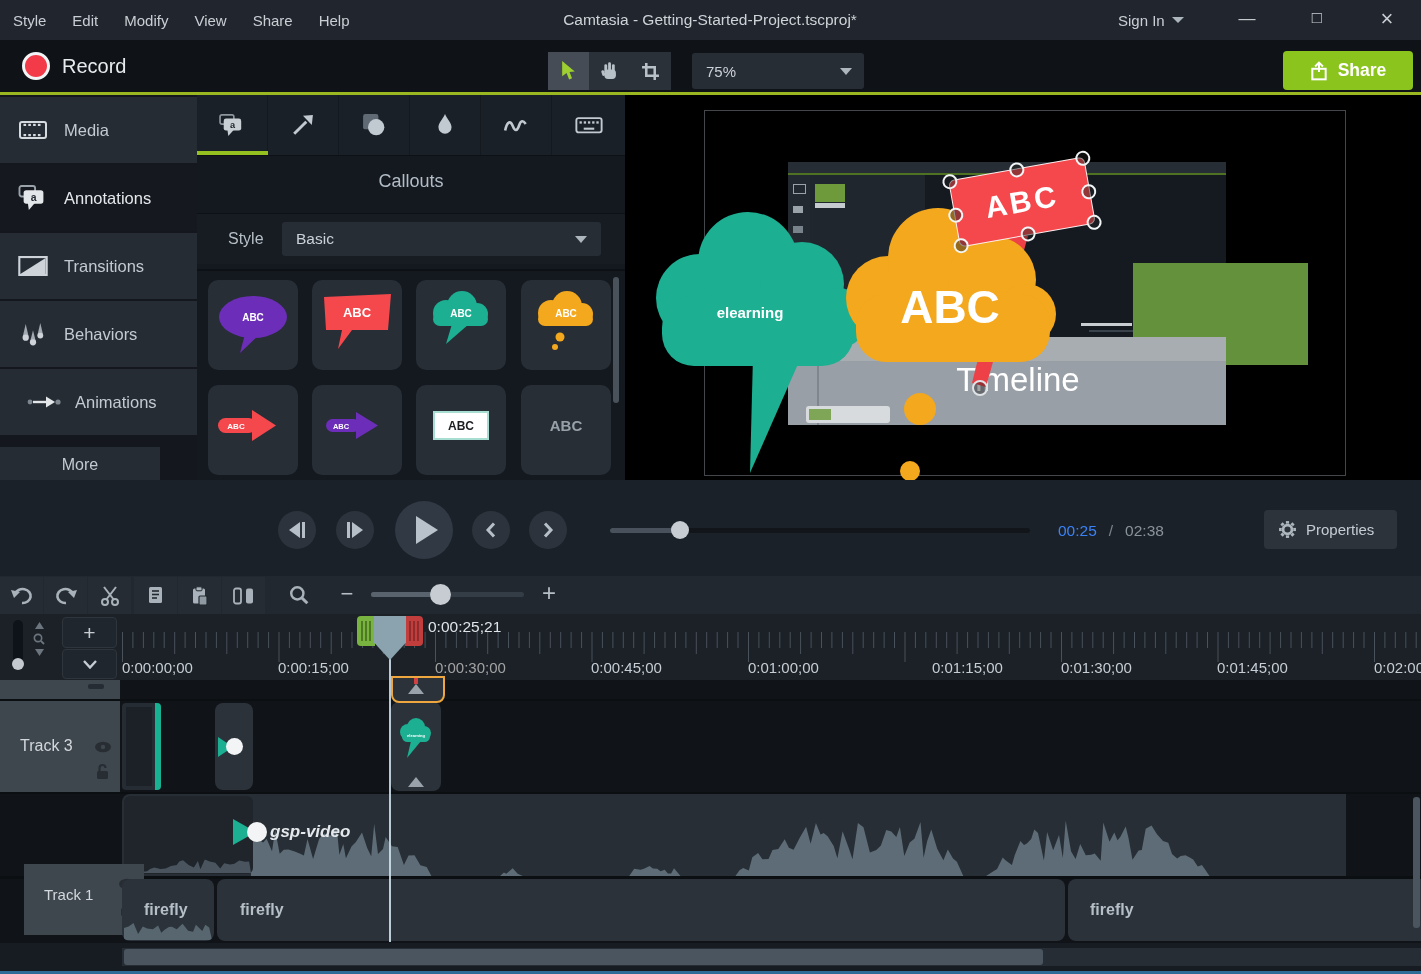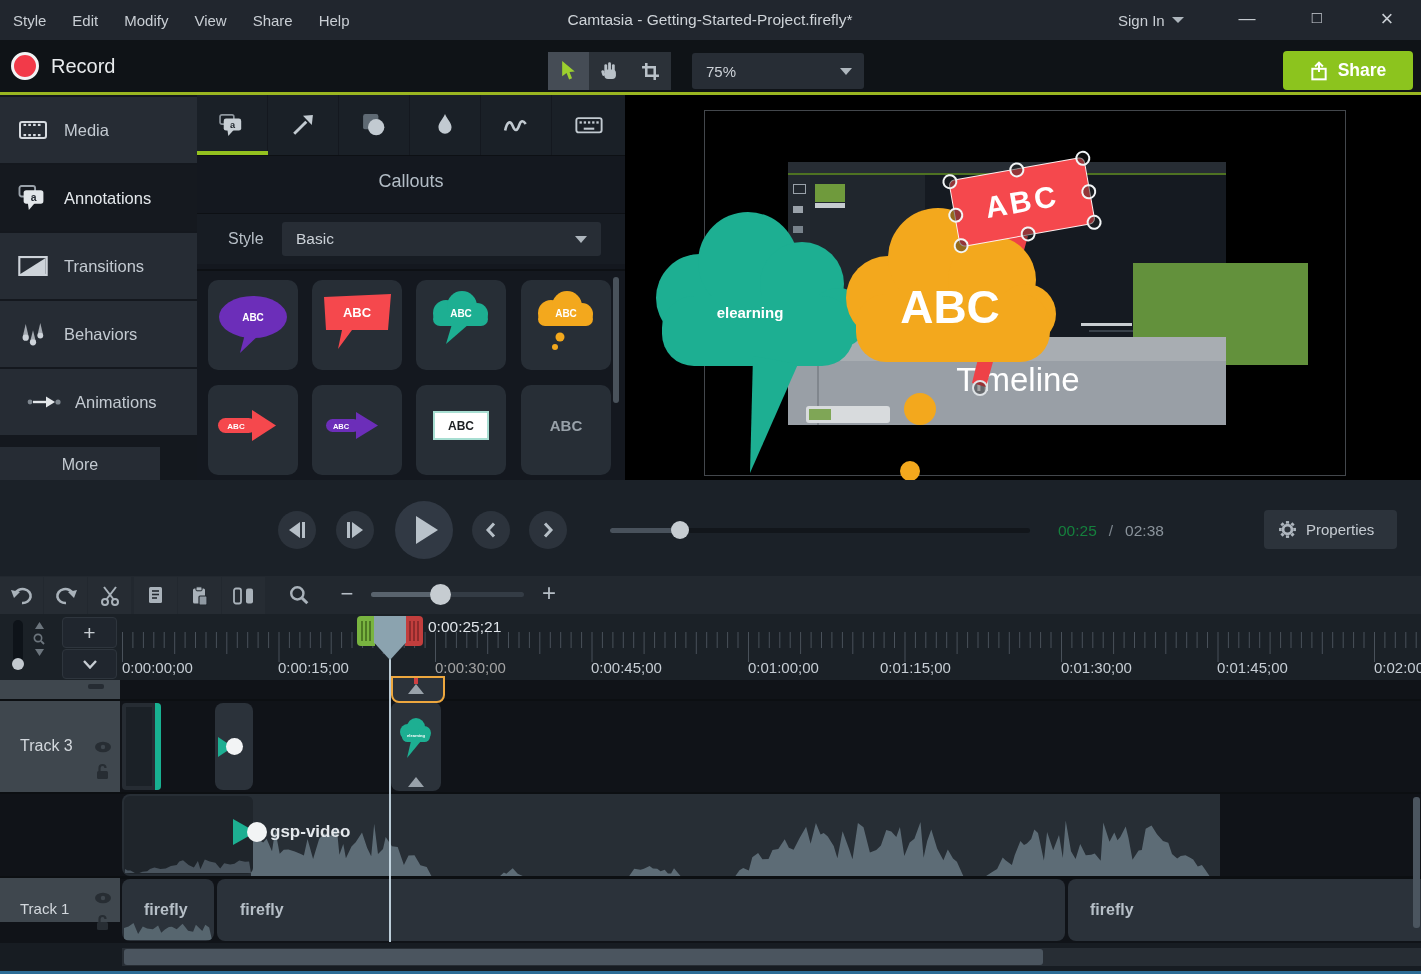--- a/index.html
+++ b/index.html
@@ -34,31 +34,31 @@
 <div id="app">
 
   <div class="abs flex" style="left:0;top:0;width:1421px;height:40px;background:#21262e;">
     <span class="menuitem">Style</span>
     <span class="menuitem">Edit</span>
     <span class="menuitem">Modify</span>
     <span class="menuitem">View</span>
     <span class="menuitem">Share</span>
     <span class="menuitem">Help</span>
   </div>
-  <div class="abs" style="left:710px;top:11px;transform:translateX(-50%);font-size:15.5px;color:#ced3d8;white-space:nowrap;">Camtasia - Getting-Started-Project.firefly*</div>
+  <div class="abs" style="left:710px;top:11px;transform:translateX(-50%);font-size:15.5px;color:#ced3d8;white-space:nowrap;">Camtasia - Getting-Started-Project.tscproj*</div>
   <div class="abs flex" style="left:1118px;top:9px;height:22px;">
     <span style="font-size:15px;color:#c9ced4;">Sign In</span>
     <span class="caret" style="margin-left:7px;border-top-width:6px;"></span>
   </div>
   <div class="abs wbtn" style="left:1224px;top:9px;">—</div>
   <div class="abs wbtn" style="left:1294px;top:8px;">□</div>
   <div class="abs wbtn" style="left:1364px;top:6px;font-size:22px;">×</div>
 
   <div class="abs" style="left:0;top:40px;width:1421px;height:52px;background:#0f1317;"></div>
-  <div class="abs flex" style="left:11px;top:48px;height:36px;">
+  <div class="abs flex" style="left:22px;top:48px;height:36px;">
     <div style="width:22px;height:22px;border-radius:50%;background:#f23a49;border:3px solid #f2f4f5;"></div>
     <span style="margin-left:12px;font-size:20px;color:#e8ebed;">Record</span>
   </div>
   <div class="abs flex" style="left:548px;top:52px;height:38px;background:#2b3138;">
     <div class="toolbtn ctr" style="background:#454c55;">
       <svg width="18" height="20" viewBox="0 0 13 19">
         <polygon points="0,0 0,14.5 4.2,11.5 6.6,17.6 9.4,16.3 7,10.4 12,10" fill="#9ccf2f"></polygon>
       </svg>
     </div>
     <div class="toolbtn ctr">
@@ -382,21 +382,21 @@
   <div class="pcirc" style="left:529px;top:511px;width:38px;height:38px;">
     <svg width="12" height="16" viewBox="0 0 10 16">
         <polyline points="2,1.5 8,8 2,14.5" fill="none" stroke="#b6bfc7" stroke-width="3"></polyline>
       </svg>
   </div>
   <div class="abs" style="left:610px;top:528px;width:420px;height:5px;background:#12161b;border-radius:3px;">
     <div style="position:absolute;left:0;top:0;width:70px;height:5px;background:#49525c;border-radius:3px;"></div>
     <div style="position:absolute;left:61px;top:-7px;width:18px;height:18px;border-radius:50%;background:#c6ccd1;"></div>
   </div>
   <div class="abs flex" style="left:1058px;top:522px;height:18px;font-size:15.5px;">
-    <span style="color:#15803d;">00:25</span>
+    <span style="color:#3b82f6;">00:25</span>
     <span style="color:#7b848c;margin:0 12px;">/</span>
     <span style="color:#8a939b;">02:38</span>
   </div>
   <div class="abs flex" style="left:1264px;top:510px;width:133px;height:39px;background:#2c333b;border-radius:4px;">
     <svg width="19" height="19" viewBox="0 0 18 18" style="margin-left:14px;">
       <g stroke="#aeb6be" stroke-width="3">
           <line x1="9" y1="1" x2="9" y2="17"></line>
           <line x1="1" y1="9" x2="17" y2="9"></line>
           <line x1="3.3" y1="3.3" x2="14.7" y2="14.7"></line>
           <line x1="3.3" y1="14.7" x2="14.7" y2="3.3"></line>
@@ -614,21 +614,21 @@
       <line x1="1262.9" y1="18" x2="1262.9" y2="34" stroke="#49515a" stroke-width="1"></line>
       <line x1="1273.3" y1="18" x2="1273.3" y2="34" stroke="#49515a" stroke-width="1"></line>
       <line x1="1283.8" y1="18" x2="1283.8" y2="34" stroke="#49515a" stroke-width="1"></line>
       <line x1="1294.2" y1="18" x2="1294.2" y2="34" stroke="#49515a" stroke-width="1"></line>
     </svg>
   <div class="abs" style="left:122px;top:659px;font-size:15px;color:#c6cdd4;">0:00:00;00</div>
   <div class="abs" style="left:278px;top:659px;font-size:15px;color:#c6cdd4;">0:00:15;00</div>
   <div class="abs" style="left:435px;top:659px;font-size:15px;color:#a3a3a3;">0:00:30;00</div>
   <div class="abs" style="left:591px;top:659px;font-size:15px;color:#c6cdd4;">0:00:45;00</div>
   <div class="abs" style="left:748px;top:659px;font-size:15px;color:#c6cdd4;">0:01:00;00</div>
-  <div class="abs" style="left:880px;top:659px;font-size:15px;color:#c6cdd4;">0:01:15;00</div>
+  <div class="abs" style="left:932px;top:659px;font-size:15px;color:#c6cdd4;">0:01:15;00</div>
   <div class="abs" style="left:1061px;top:659px;font-size:15px;color:#c6cdd4;">0:01:30;00</div>
   <div class="abs" style="left:1217px;top:659px;font-size:15px;color:#c6cdd4;">0:01:45;00</div>
   <div class="abs" style="left:1374px;top:659px;font-size:15px;color:#c6cdd4;">0:02:00</div>
 
   <div class="abs" style="left:357px;top:616px;width:18px;height:30px;background:#79b440;border-radius:4px 0 0 4px;z-index:46;">
     <div class="stripe" style="left:4px;background:#4e7a24;"></div>
       <div class="stripe" style="left:8px;background:#4e7a24;"></div>
       <div class="stripe" style="left:12px;background:#4e7a24;"></div>
   </div>
   <div class="abs" style="left:405px;top:616px;width:18px;height:30px;background:#c23e3d;border-radius:0 4px 4px 0;z-index:46;">
@@ -679,36 +679,36 @@
             <circle cx="33" cy="23" r="7"></circle>
           <rect x="11" y="21" width="28" height="11" rx="5.5"></rect>
           <polygon points="20,31 30,31 16,48"></polygon>
         </g>
         <text x="25" y="27" font-size="4" font-weight="bold" fill="#fff" text-anchor="middle">elearning</text>
       </svg>
       <div class="gtri" style="position:absolute;left:17px;bottom:4px;"></div>
     </div>
     <div class="abs" style="left:0;top:112px;width:1421px;height:2px;background:#0c0f12;"></div>
 
-    <div class="clip" style="left:122px;top:114px;width:1098px;height:82px;background:#272e35;border-radius:8px 0 0 8px;">
+    <div class="clip" style="left:122px;top:114px;width:1224px;height:82px;background:#272e35;border-radius:8px 0 0 8px;font-style:italic;">
       <svg id="wave-t2-svg" width="1170" height="56" style="position:absolute;left:129px;bottom:0;">
         <polygon id="wave-t2" fill="#5d6c76" points="0,56 0.0,41.5 2.7,1.0 8.0,20.1 12.2,22.4 15.6,18.8 21.0,31.2 24.2,9.9 28.7,33.7 32.7,29.7 37.4,29.6 43.8,31.6 49.8,34.0 52.9,35.5 56.5,19.0 62.1,38.9 68.2,18.7 73.2,13.4 79.6,15.8 85.7,7.2 88.4,34.7 92.3,24.1 94.9,38.3 100.5,26.5 104.7,22.3 111.0,12.5 116.2,28.1 120.2,36.2 123.2,3.7 127.0,34.0 132.0,28.9 134.7,16.9 140.9,26.3 146.7,27.1 152.9,45.0 157.5,35.6 163.5,35.2 169.4,45.2 175.7,47.0 180.4,56.0 186.2,56.0 188.7,56.0 193.3,56.0 197.1,56.0 202.5,56.0 207.2,56.0 212.7,56.0 219.1,56.0 223.9,56.0 229.7,56.0 233.9,56.0 239.0,56.0 244.4,56.0 249.1,56.0 252.9,52.4 255.4,53.7 261.7,48.2 266.7,53.7 271.7,56.0 276.6,56.0 281.9,56.0 288.4,56.0 292.0,56.0 298.5,56.0 303.6,56.0 309.3,56.0 314.3,56.0 320.1,56.0 323.2,56.0 329.6,56.0 334.2,56.0 338.9,56.0 342.1,56.0 346.2,56.0 349.5,56.0 355.2,56.0 361.2,56.0 366.6,56.0 371.8,56.0 378.2,56.0 383.2,48.8 389.5,49.7 392.9,48.7 398.6,46.1 401.9,48.5 406.3,48.8 409.5,51.2 413.7,49.7 416.9,53.5 420.1,53.5 423.0,48.3 429.5,56.0 432.2,56.0 435.4,56.0 439.5,56.0 444.0,56.0 449.5,56.0 453.4,56.0 457.4,56.0 463.0,56.0 468.4,56.0 474.1,56.0 478.7,56.0 484.4,56.0 488.5,50.3 492.2,48.1 497.8,50.4 501.3,37.2 507.1,32.9 511.4,39.3 517.5,39.0 521.5,29.9 527.3,28.9 533.7,19.2 537.9,27.8 542.6,29.7 548.6,18.0 555.1,6.7 559.6,23.7 564.9,2.9 569.6,14.4 572.7,12.9 576.8,16.4 582.7,25.9 586.4,38.2 591.6,11.3 598.0,28.7 601.5,39.2 606.9,3.1 612.5,7.2 618.9,32.5 625.3,30.1 629.9,25.6 635.3,10.1 640.3,11.5 645.3,17.0 648.9,7.1 653.3,36.1 658.7,22.5 663.4,18.8 669.5,2.0 672.6,37.7 676.2,20.9 680.3,9.6 686.2,28.7 692.4,40.3 696.8,29.6 702.0,38.5 705.9,41.8 712.3,56.0 718.1,56.0 720.6,56.0 723.8,56.0 729.3,56.0 732.2,56.0 735.1,56.0 741.2,52.0 746.1,49.0 751.7,37.5 754.5,40.2 760.9,45.0 763.7,35.2 769.4,21.0 773.0,25.1 775.9,23.6 780.2,19.1 783.3,9.6 787.0,12.9 792.9,40.4 796.1,11.9 802.2,30.2 808.0,14.9 811.8,38.0 814.7,0.5 820.0,31.2 824.6,39.0 829.2,24.1 834.8,35.2 840.2,34.8 843.7,33.4 849.7,40.7 852.3,2.5 858.5,21.7 863.3,12.4 866.5,20.2 869.3,17.0 874.7,6.5 877.5,18.1 881.5,39.7 887.6,30.5 890.8,30.1 894.7,8.7 900.5,5.6 906.0,14.2 912.0,20.9 917.3,22.7 921.0,33.9 926.2,38.5 929.7,36.1 934.5,35.2 938.8,37.5 942.2,39.6 946.8,46.5 950.9,45.0 953.9,49.2 958.5,56.0 963.7,56.0 968.7,56.0 971.5,56.0 975.7,56.0 981.9,56.0 987.3,56.0 991.8,56.0 997.1,56.0 1000.9,56.0 1007.3,56.0 1010.0,56.0 1015.6,56.0 1019.9,56.0 1023.3,56.0 1027.7,56.0 1031.1,56.0 1037.1,56.0 1043.6,56.0 1048.2,56.0 1054.5,56.0 1057.6,56.0 1062.1,56.0 1065.3,56.0 1067.9,56.0 1073.2,56.0 1078.8,56.0 1082.2,56.0 1084.7,56.0 1089.1,56.0 1094.3,56.0 1098.0,56.0 1102.7,56.0 1108.9,56.0 1112.6,56.0 1117.3,56.0 1122.6,51.5 1125.5,48.1 1128.5,47.9 1132.8,45.3 1138.6,42.6 1143.4,40.6 1148.0,39.7 1152.9,40.8 1157.8,38.9 1163.4,37.3 1169.4,34.3 1170,56"></polygon>
       </svg>
       <div style="position:absolute;left:2px;top:2px;width:129px;height:78px;background:#1f252b;border-radius:6px;">
         <svg id="wave-t2m-svg" width="126" height="15" style="position:absolute;left:1px;bottom:1px;">
           <polygon id="wave-t2-mini" fill="#49545e" points="0,15 0.0,11.1 2.7,12.6 5.5,12.5 9.9,15.0 14.3,15.0 17.5,13.8 22.2,13.3 25.0,11.0 29.4,9.6 35.4,11.0 40.7,10.6 45.9,8.0 51.7,7.1 54.3,3.5 58.0,2.3 63.6,6.9 68.9,9.5 72.9,3.1 75.4,11.2 79.8,1.5 84.7,3.6 90.4,4.7 95.2,10.5 99.2,5.3 105.1,6.6 109.4,5.7 114.2,2.5 120.1,3.8 124.1,3.5 126,15"></polygon>
         </svg>
       </div>
       <div style="position:absolute;left:111px;top:25px;width:0;height:0;border-left:23px solid #1daf92;border-top:13px solid transparent;border-bottom:13px solid transparent;"></div>
       <div style="position:absolute;left:125px;top:28px;width:20px;height:20px;border-radius:50%;background:#f2f4f5;"></div>
       <span class="cliplbl" style="position:absolute;left:148px;top:28px;font-size:17px;color:#e4e8ec;">gsp-video</span>
     </div>
     <div class="abs" style="left:0;top:196px;width:1421px;height:3px;background:#0c0f12;"></div>
 
-    <div class="thead" style="top:198px;height:44px;">
+    <div class="thead" style="top:184px;height:71px;margin-left:24px;">
       <span class="tname" style="top:22px;font-size:15px;">Track 1</span>
       <svg class="abs" style="left:94px;top:14px;" width="18" height="12" viewBox="0 0 18 12">
         <ellipse cx="9" cy="6" rx="8" ry="5.2" fill="#272d33"></ellipse>
           <circle cx="9" cy="6" r="2.2" fill="#3f474e"></circle>
       </svg>
       <svg class="abs" style="left:95px;top:36px;" width="15" height="17" viewBox="0 0 15 17">
         <rect x="2" y="8" width="11" height="8" rx="1.5" fill="#272d33"></rect>
         <path d="M4.5 8 V5 A3 3 0 0 1 10.5 5" fill="none" stroke="#272d33" stroke-width="2.2"></path>
       </svg>
     </div>

